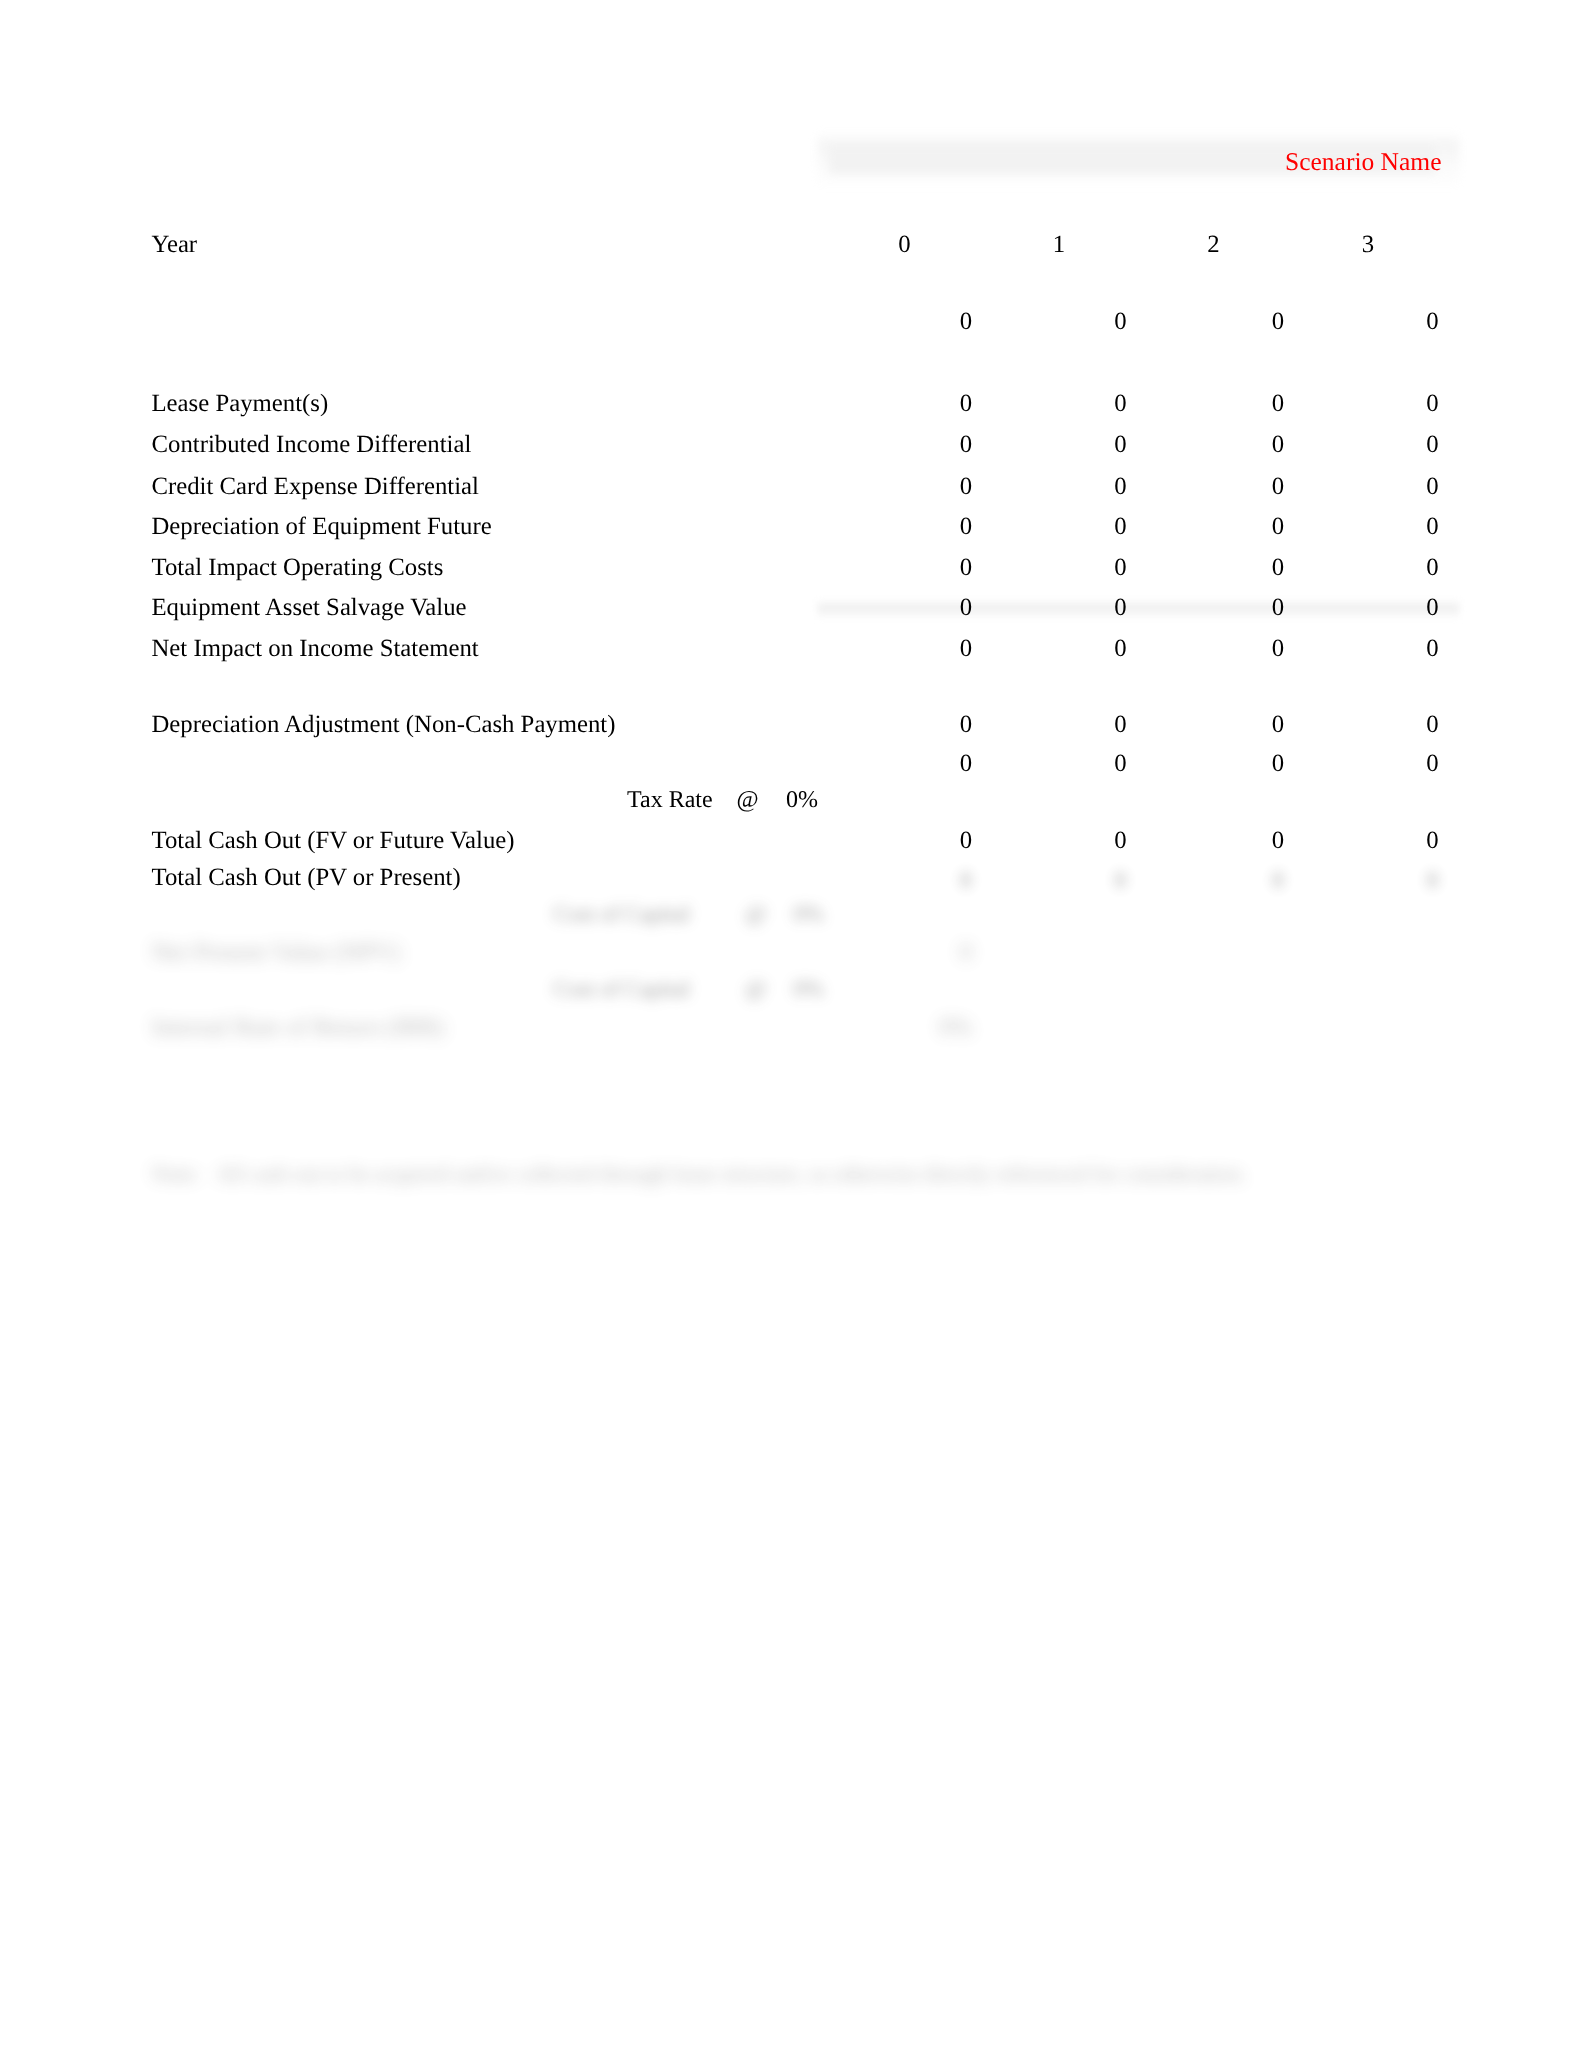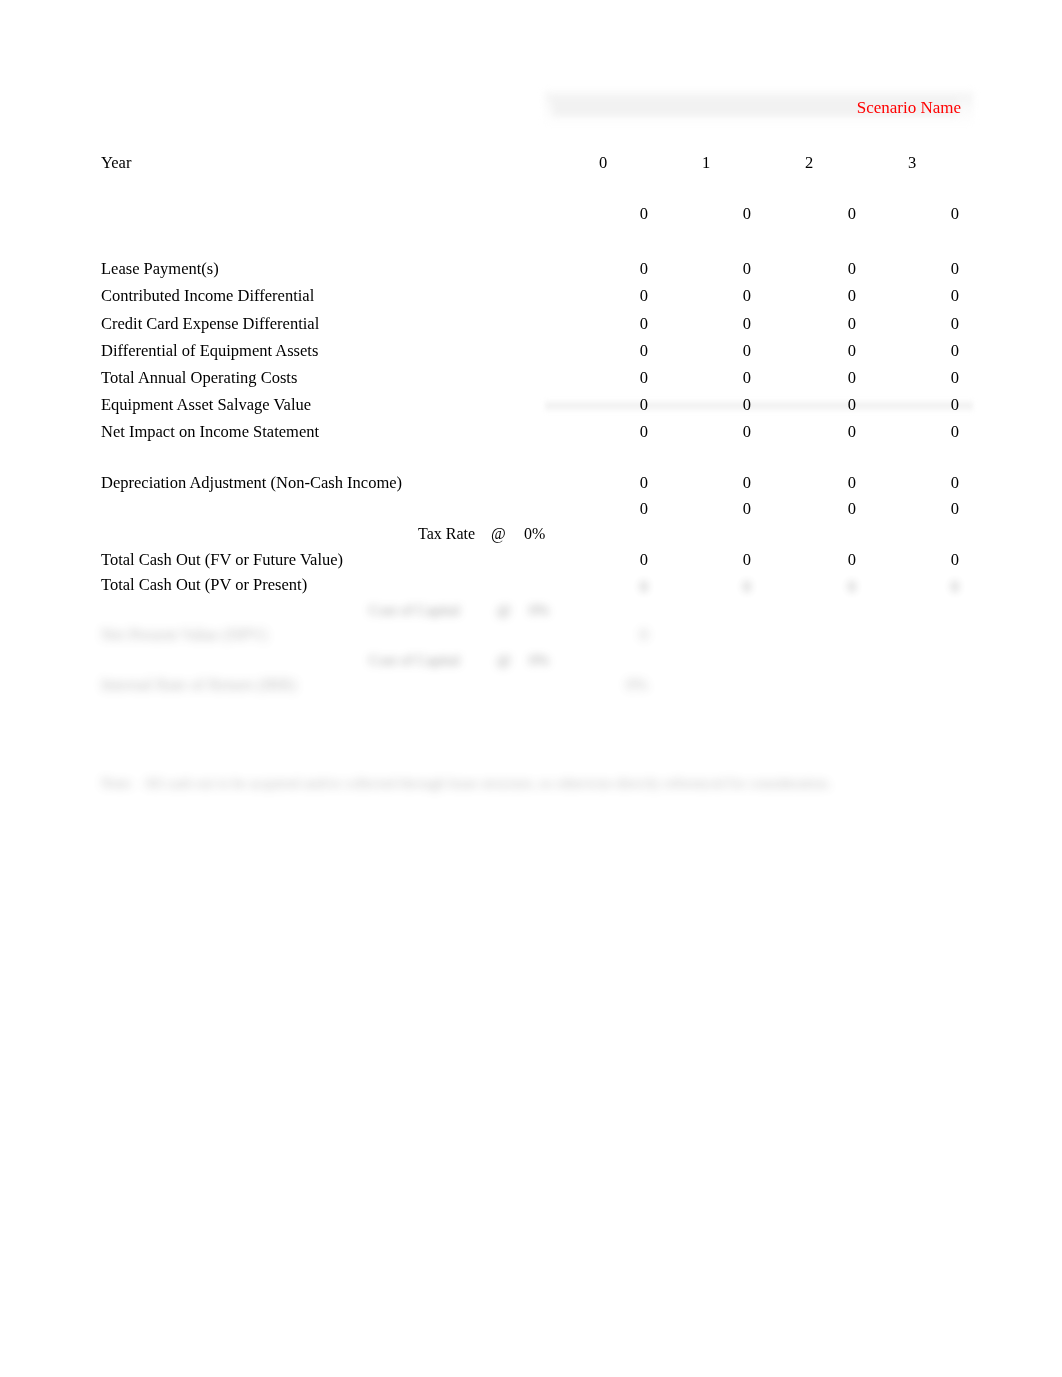--- a/index.html
+++ b/index.html
@@ -222,29 +222,29 @@
 
   <div class="row" style="top:313px;">
     <div class="label">Credit Card Expense Differential</div>
     <div class="cell c0">0</div>
     <div class="cell c1">0</div>
     <div class="cell c2">0</div>
     <div class="cell c3">0</div>
   </div>
 
   <div class="row" style="top:340px;">
-    <div class="label">Differential of Equipment Assets</div>
+    <div class="label">Depreciation of Equipment Future</div>
     <div class="cell c0">0</div>
     <div class="cell c1">0</div>
     <div class="cell c2">0</div>
     <div class="cell c3">0</div>
   </div>
 
   <div class="row" style="top:367px;">
-    <div class="label">Total Annual Operating Costs</div>
+    <div class="label">Total Impact Operating Costs</div>
     <div class="cell c0">0</div>
     <div class="cell c1">0</div>
     <div class="cell c2">0</div>
     <div class="cell c3">0</div>
   </div>
 
   <div class="salvage-band"></div>
 
   <div class="row" style="top:394px;text-decoration:underline;">
     <div class="label">Equipment Asset Salvage Value</div>
@@ -256,21 +256,21 @@
 
   <div class="row" style="top:421px;">
     <div class="label">Net Impact on Income Statement</div>
     <div class="cell c0">0</div>
     <div class="cell c1">0</div>
     <div class="cell c2">0</div>
     <div class="cell c3">0</div>
   </div>
 
   <div class="row" style="top:472px;">
-    <div class="label">Depreciation Adjustment (Non-Cash Income)</div>
+    <div class="label">Depreciation Adjustment (Non-Cash Payment)</div>
     <div class="cell c0">0</div>
     <div class="cell c1">0</div>
     <div class="cell c2">0</div>
     <div class="cell c3">0</div>
   </div>
 
   <div class="row" style="top:498px;">
     <div class="cell c0">0</div>
     <div class="cell c1">0</div>
     <div class="cell c2">0</div>

